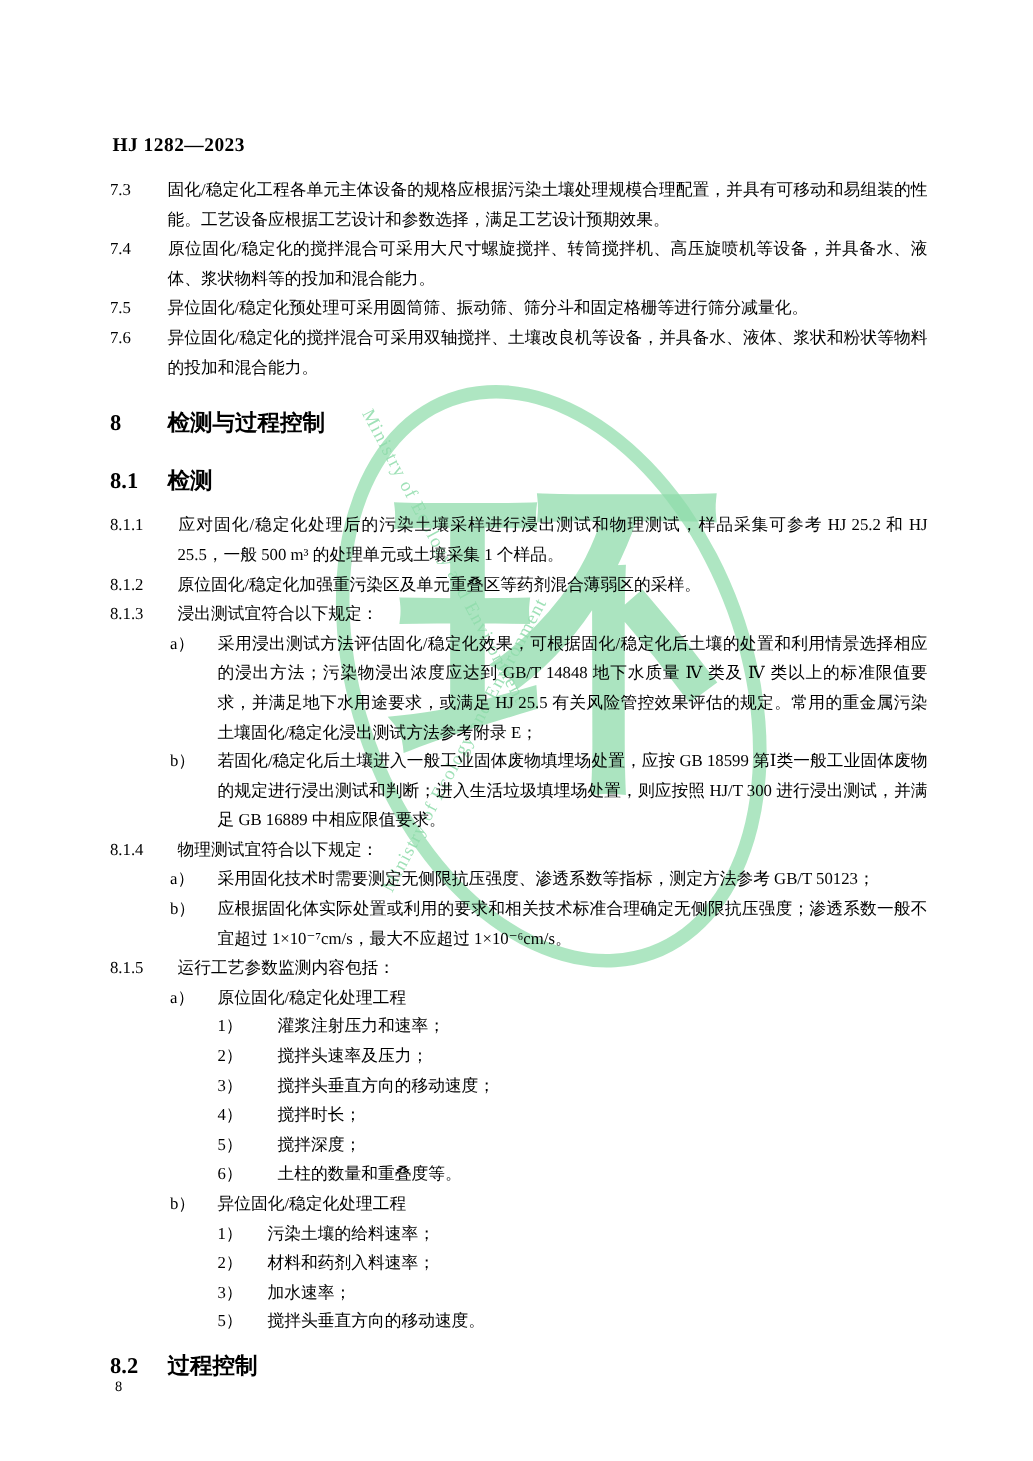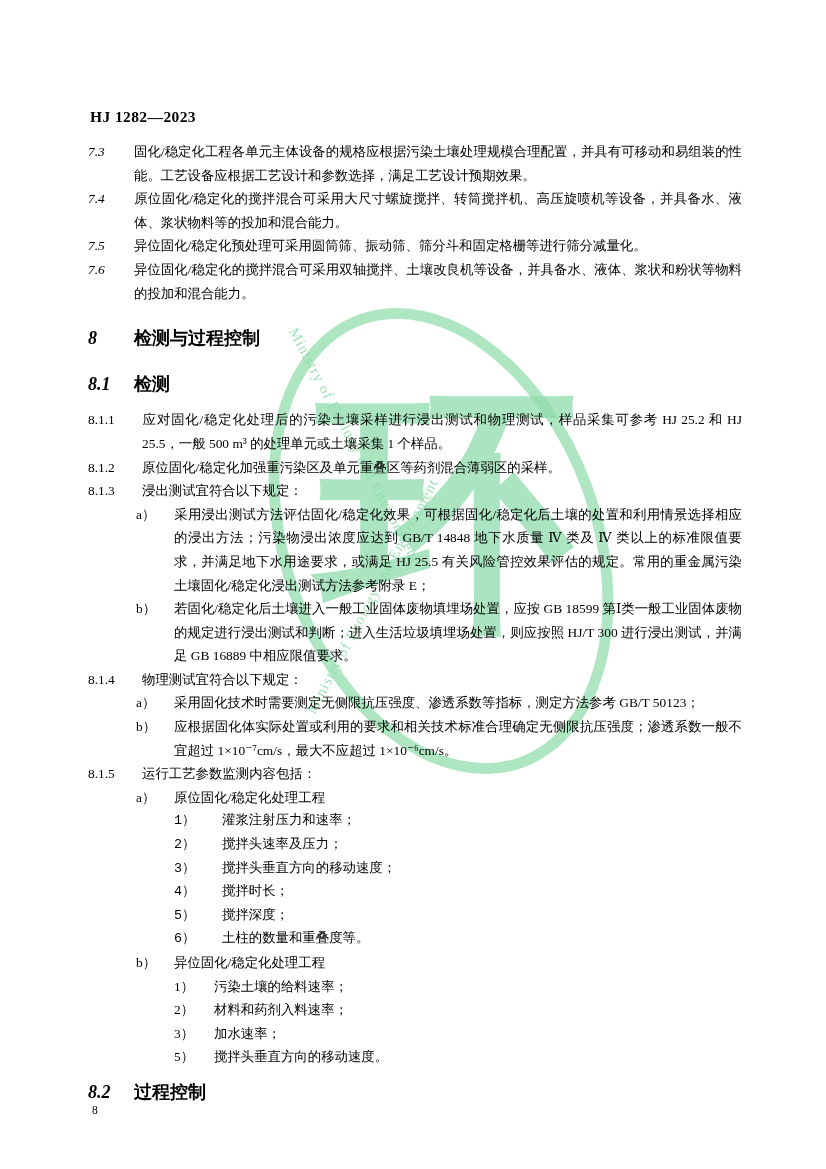--- a/index.html
+++ b/index.html
@@ -106,21 +106,20 @@
   .gap-md { height: 12px; }
   
   .clause {
     padding-left: 46px;
     text-indent: -46px;
   }
   .clause .num {
     display: inline-block;
     width: 46px;
     text-indent: 0;
-    font-style: italic;
   }
   .clause3 {
     padding-left: 54px;
     text-indent: -54px;
   }
   .clause3 .num {
     display: inline-block;
     width: 54px;
     text-indent: 0;
   }
@@ -130,21 +129,20 @@
     margin-left: 0;
   }
   .lvl-a .mk {
     display: inline-block;
     width: 38px;
     text-indent: 0;
   }
   .lvl-1 {
     padding-left: 134px;
     text-indent: -48px;
-    font-family: Liberation Mono, monospace;
   }
   .lvl-1 .mk {
     display: inline-block;
     width: 48px;
     text-indent: 0;
   }
   .lvl-1b {
     padding-left: 126px;
     text-indent: -40px;
   }

